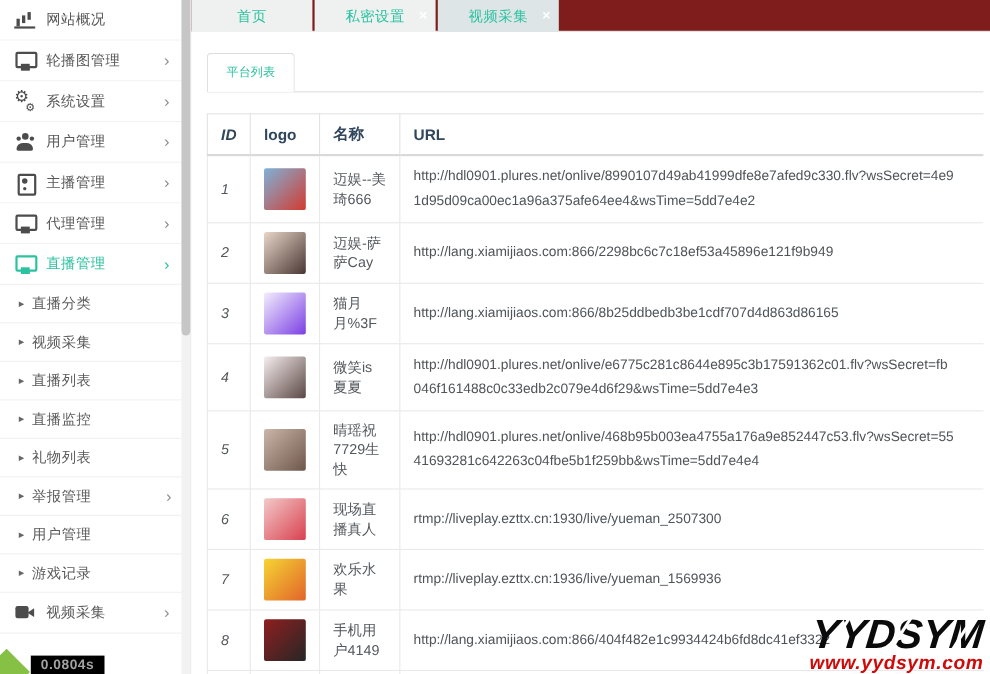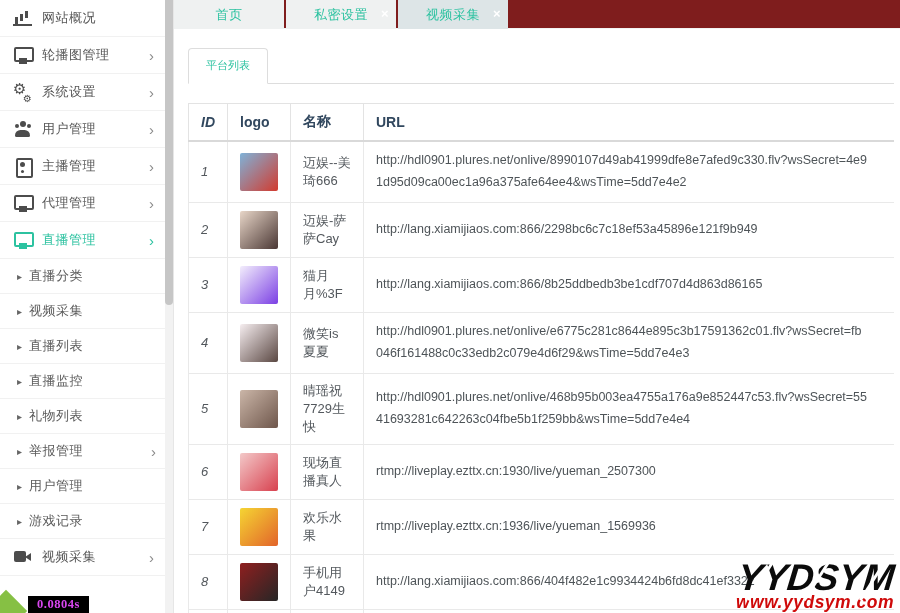--- a/index.html
+++ b/index.html
@@ -91,22 +91,22 @@
   .wm-brand { position:absolute; right:6px; bottom:0; z-index:50; text-align:right;
     pointer-events:none; }
   .wm-brand .big { font-size:37px; font-weight:900; font-style:italic; color:#0b0b0b;
     letter-spacing:0; line-height:.9; position:relative; display:inline-block;
     transform:skewX(-6deg); }
   .wm-brand .big i { position:absolute; width:3px; background:#fff; height:46px;
     transform:rotate(28deg); top:-4px; }
   .wm-brand .small { font-size:17.5px; font-weight:bold; font-style:italic; color:#cf0a0a;
     letter-spacing:.5px; margin-top:-2px; }
   .debug-box { position:absolute; left:28px; bottom:0; z-index:60; background:#000;
-    color:#d946ef; font-size:12.5px; font-weight:bold; height:17px; line-height:16px;
-    padding:0 9px; letter-spacing:.5px;font-family:Liberation Serif, serif; }
+    color:#a3a3a3; font-size:12.5px; font-weight:bold; height:17px; line-height:16px;
+    padding:0 9px; letter-spacing:.5px; }
   .debug-logo { position:absolute; left:-9px; bottom:-13px; z-index:61; width:30px; height:30px;
     background:#86c044; transform:rotate(45deg); cursor:pointer; }
 </style>
 </head>
 <body>
 
 <div class="app">
 
   <aside class="sidebar">
     <nav class="menu">

